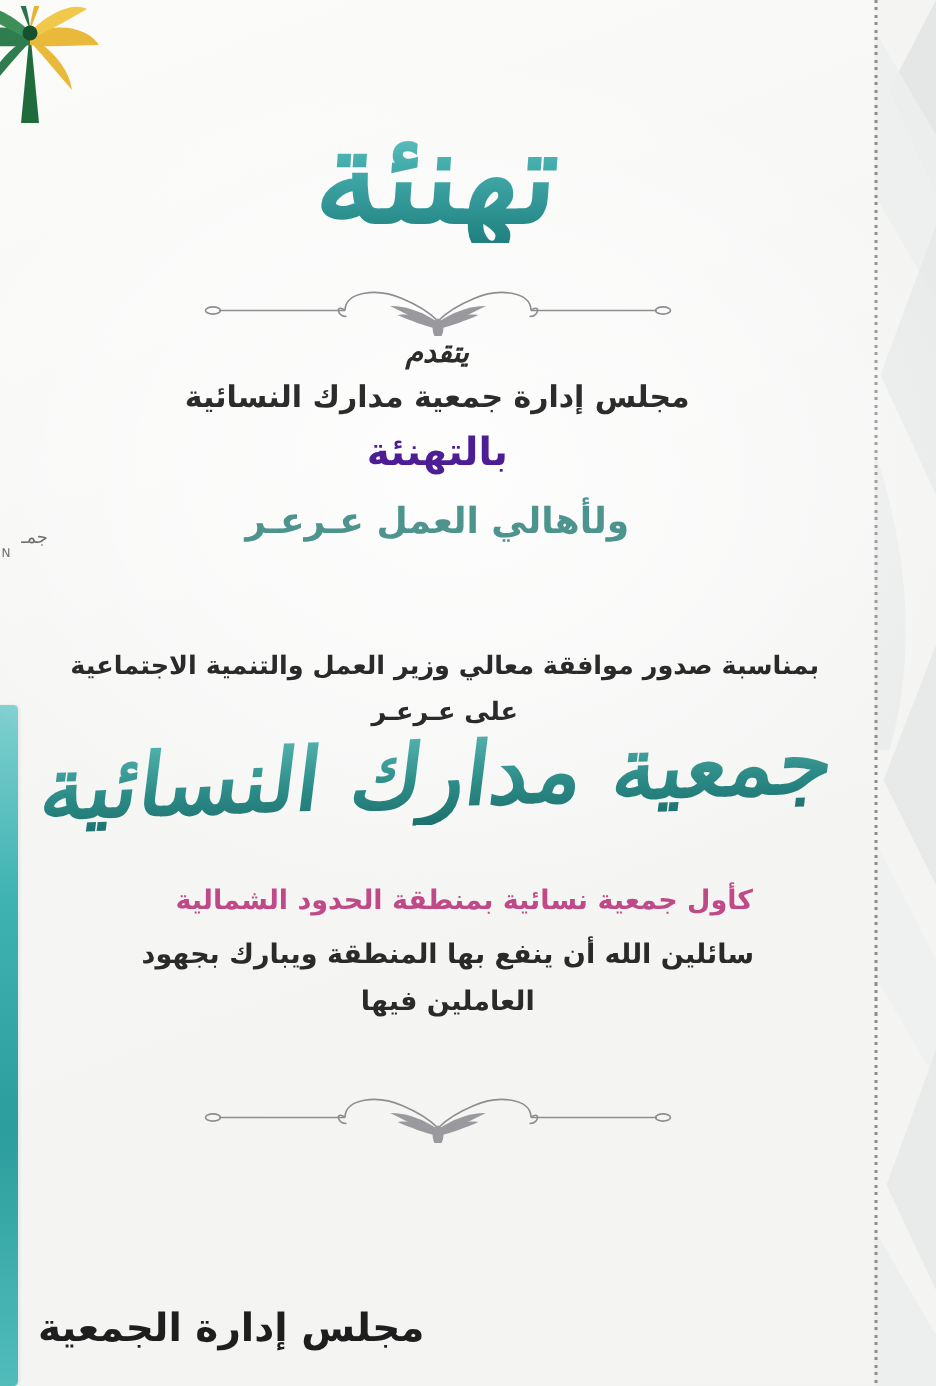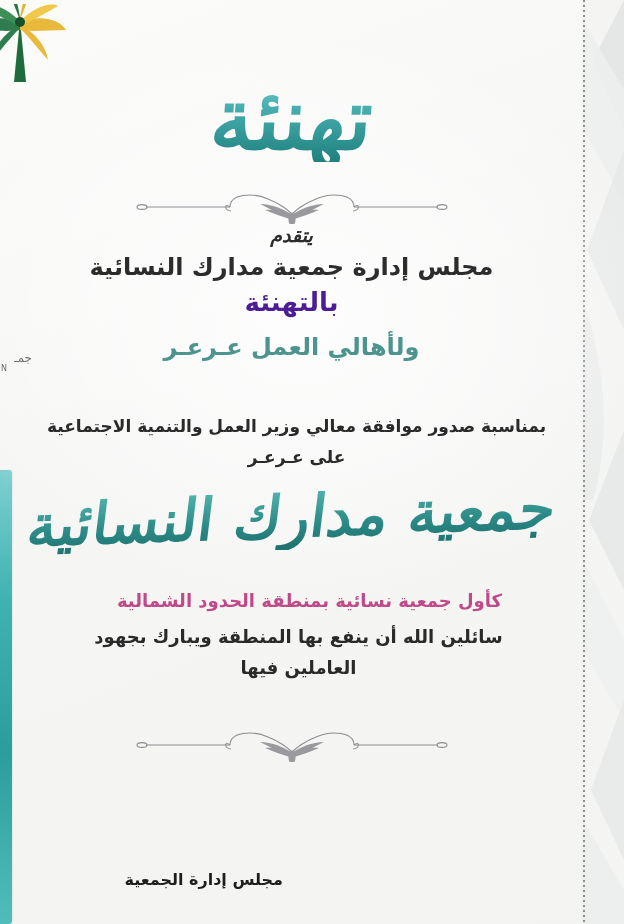--- a/index.html
+++ b/index.html
@@ -139,35 +139,35 @@
   
   .blk {
     position: absolute;
     left: 0; right: 0;
   }
 
   .b-yataqaddam { top: 222px; font-style: italic; }
   .b-yataqaddam .line { font-size: 19px; font-weight: bold; color: #2c2c2c; }
 
   .b-majlis { top: 250px; }
-  .b-majlis .line { font-size: 24px; font-weight: bold; color: #2c2c2c; }
+  .b-majlis .line { font-size: 20px; font-weight: bold; color: #2c2c2c; }
 
   .b-bittahniaa { top: 284px; }
   .b-bittahniaa .line { font-size: 26px; font-weight: bold; color: #4c1d95; }
 
   .b-prince { top: 330px; }
   .b-prince .line {
     font-size: 24px;
     font-weight: bold;
     color: #4d938e;
     letter-spacing: 1px;
     line-height: 1.45;
   }
 
-  .b-occasion { top: 414px; padding-left: 10px; }
+  .b-occasion { top: 432px; padding-left: 10px; }
   .b-occasion .line { font-size: 17px; font-weight: bold; color: #2a2a2a; }
   .b-occasion .line.l2 { margin-top: 6px; }
 
   
   .b-assoc {
     top: 486px;
   }
   .b-assoc .calli {
     font-family: "DejaVu Serif", "Liberation Serif", serif;
     font-size: 58px;
@@ -200,21 +200,21 @@
   
   .footer {
     position: absolute;
     top: 868px;
     right: 0;
     left: 0;
     text-align: right;
     padding-right: 300px;
   }
   .footer .line {
-    font-size: 16px;
+    font-size: 26px;
     font-weight: bold;
     color: #1e1e1e;
     display: inline-block;
   }
 </style>
 </head>
 <body>
 
 <div class="poster">
 

